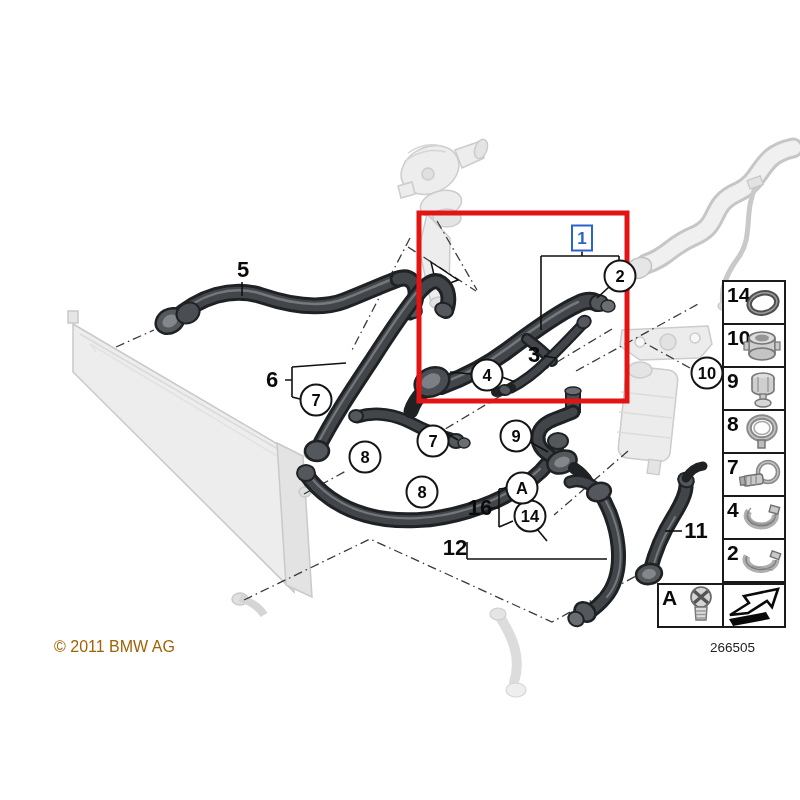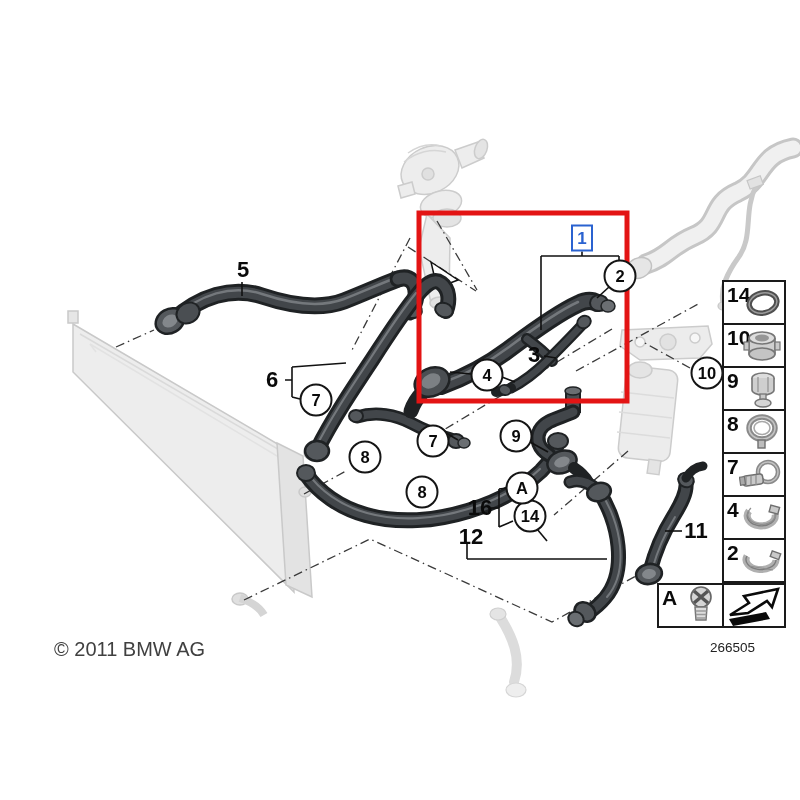--- a/index.html
+++ b/index.html
@@ -14,21 +14,21 @@
   .callout--circle{width:29px;height:29px;border:2.5px solid #151515;border-radius:50%;background:#ffffff;font-size:16.5px;}
   .callout--plain{font-size:22px;background:transparent;}
   .callout--blue-box{width:18px;height:23px;border:2.5px solid var(--accent-blue,#2a62d0);background:#ffffff;
     color:var(--accent-blue,#2a62d0);font-size:17px;}
   
   .legend-cell{position:absolute;background:#ffffff;border:2px solid #1a1a1a;box-sizing:border-box;}
   .legend-cell .lg-label{position:absolute;left:3px;top:1px;font-size:21px;font-weight:700;color:#0a0a0a;}
   .legend-cell .lg-icon{position:absolute;right:1px;top:50%;transform:translateY(-50%);line-height:0;}
   .legend-cell--arrow .lg-icon{right:2px;}
   
-  #copyright{position:absolute;left:54px;top:638px;font-size:20px;color:#404040;}
+  #copyright{position:absolute;left:54px;top:638px;font-size:16px;color:#a16207;}
   #diagram-number{position:absolute;left:710px;top:640px;width:80px;text-align:left;font-size:13.5px;color:#222;}
 </style>
 </head>
 <body>
 
 <div id="stage">
 
   <svg id="scene" width="800" height="800" viewBox="0 0 800 800">
 
     <g fill="#ededed" stroke="#c9c9c9" stroke-width="1.5">
@@ -213,21 +213,21 @@
       <div class="callout callout--circle" style="left: 487px; top: 375px;">4</div>
       <div class="callout callout--plain" style="left: 243px; top: 270px;">5</div>
       <div class="callout callout--plain" style="left: 272px; top: 380px;">6</div>
       <div class="callout callout--circle" style="left: 316px; top: 400px;">7</div>
       <div class="callout callout--circle" style="left: 433px; top: 441px;">7</div>
       <div class="callout callout--circle" style="left: 365px; top: 457px;">8</div>
       <div class="callout callout--circle" style="left: 422px; top: 492px;">8</div>
       <div class="callout callout--circle" style="left: 516px; top: 436px;">9</div>
       <div class="callout callout--circle" style="left: 707px; top: 373px;">10</div>
       <div class="callout callout--plain" style="left: 696px; top: 531px;">11</div>
-      <div class="callout callout--plain" style="left: 455px; top: 537px; margin-left: 16px;">12</div>
+      <div class="callout callout--plain" style="left: 455px; top: 548px;">12</div>
       <div class="callout callout--plain" style="left: 480px; top: 508px;">16</div>
       <div class="callout callout--circle" style="left: 530px; top: 516px;">14</div>
       <div class="callout callout--circle" style="left: 522px; top: 488px;">A</div>
     </div>
 
   <div id="legend-layer">
       <div class="legend-cell" style="left: 722px; top: 280px; width: 64px; height: 45px;">
         <span class="lg-label">14</span>
         <span class="lg-icon"><svg width="42" height="38" viewBox="0 0 42 38">
             <ellipse cx="22" cy="19" rx="14" ry="10" fill="none" stroke="#4f4f4f" stroke-width="5.5" transform="rotate(-12 22 19)"></ellipse>

